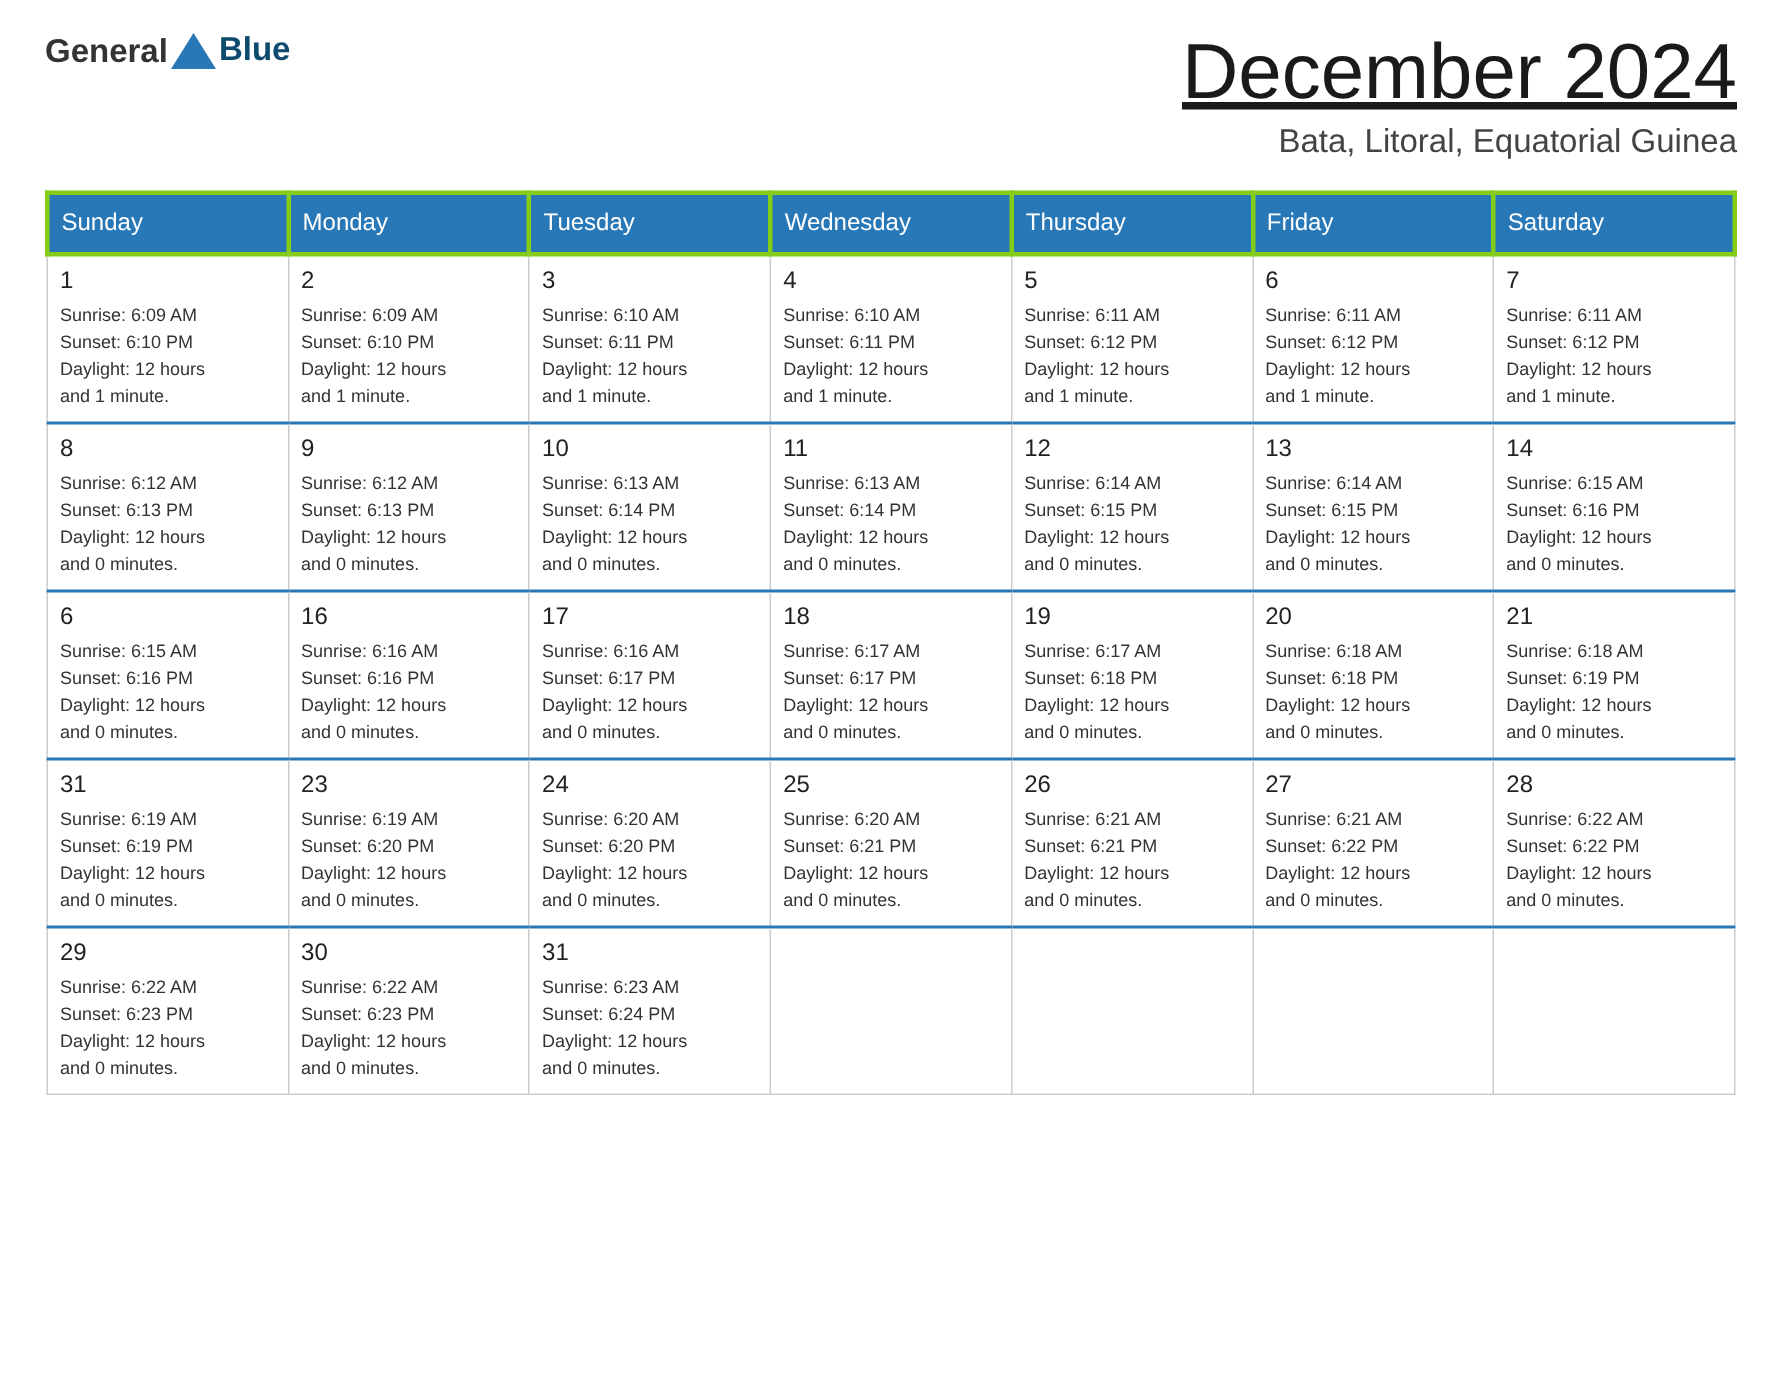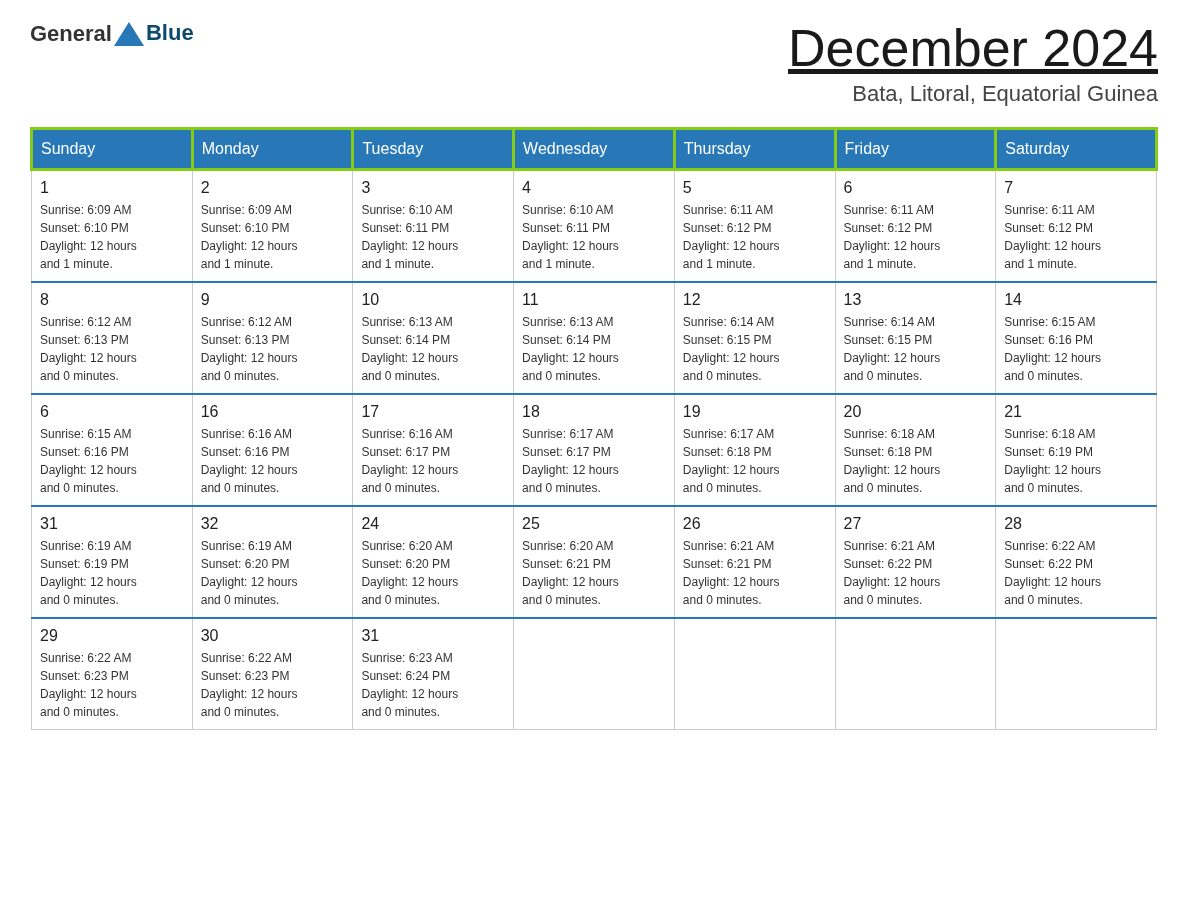--- a/index.html
+++ b/index.html
@@ -322,21 +322,21 @@
         <td>
           <span class="day-number">31</span>
           <div class="day-info">
             Sunrise: 6:19 AM<br>
             Sunset: 6:19 PM<br>
             Daylight: 12 hours<br>
             and 0 minutes.
           </div>
         </td>
         <td>
-          <span class="day-number">32</span>
+          <span class="day-number">23</span>
           <div class="day-info">
             Sunrise: 6:19 AM<br>
             Sunset: 6:20 PM<br>
             Daylight: 12 hours<br>
             and 0 minutes.
           </div>
         </td>
         <td>
           <span class="day-number">24</span>
           <div class="day-info">

